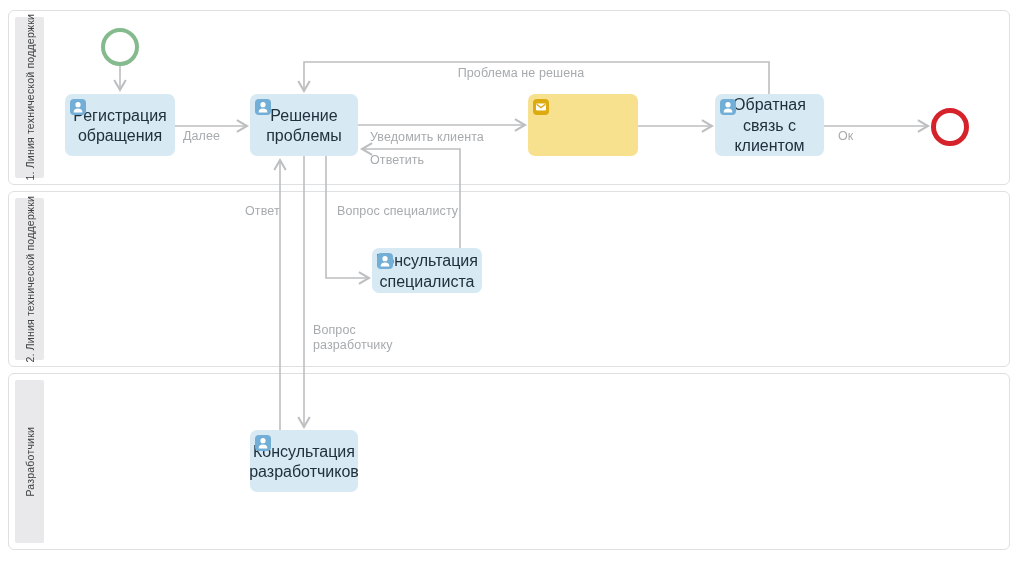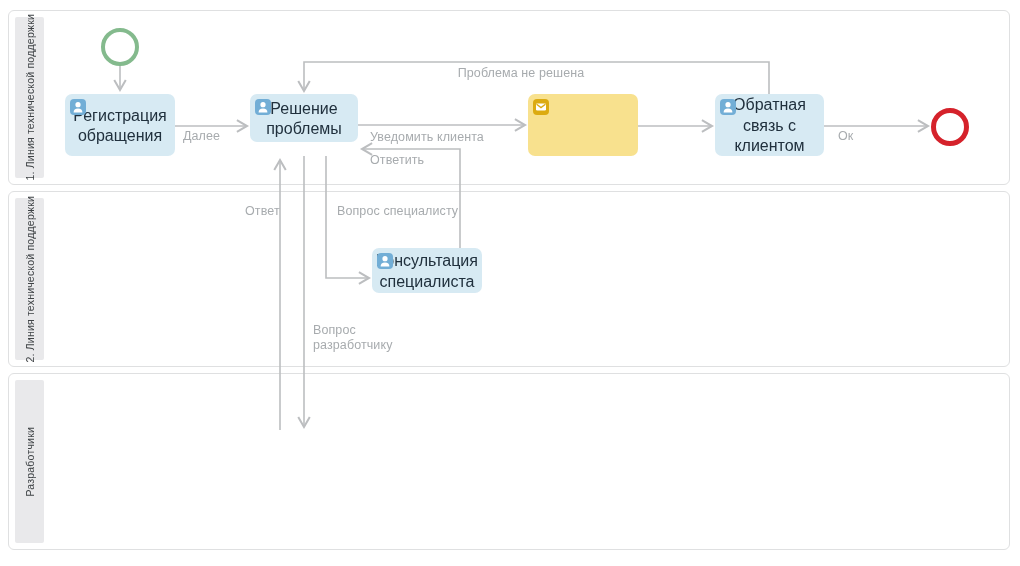--- a/index.html
+++ b/index.html
@@ -113,21 +113,21 @@
   <div class="task" style="left:65px;top:94px;width:110px;height:62px;">
     <span class="badge user">
       <svg width="16" height="16" viewBox="0 0 16 16">
           <circle cx="8" cy="5.7" r="2.6" fill="#fff"></circle>
           <path d="M3.6,13.4 Q3.6,9.5 8,9.5 Q12.4,9.5 12.4,13.4 Z" fill="#fff"></path>
         </svg>
     </span>
     <div class="label">Регистрация обращения</div>
   </div>
 
-  <div class="task" style="left:250px;top:94px;width:108px;height:48px;">
+  <div class="task" style="left:250px;top:94px;width:108px;height:62px;">
     <span class="badge user">
       <svg width="16" height="16" viewBox="0 0 16 16">
           <circle cx="8" cy="5.7" r="2.6" fill="#fff"></circle>
           <path d="M3.6,13.4 Q3.6,9.5 8,9.5 Q12.4,9.5 12.4,13.4 Z" fill="#fff"></path>
         </svg>
     </span>
     <div class="label">Решение проблемы</div>
   </div>
 
   <div class="task send" style="left:528px;top:94px;width:110px;height:62px;">
@@ -153,14 +153,23 @@
   <div class="task" style="left:372px;top:248px;width:110px;height:45px;">
     <span class="badge user">
       <svg width="16" height="16" viewBox="0 0 16 16">
           <circle cx="8" cy="5.7" r="2.6" fill="#fff"></circle>
           <path d="M3.6,13.4 Q3.6,9.5 8,9.5 Q12.4,9.5 12.4,13.4 Z" fill="#fff"></path>
         </svg>
     </span>
     <div class="label">Консультация специалиста</div>
   </div>
 
+  <div class="task" style="left:250px;top:430px;width:108px;height:62px;">
+    <span class="badge user">
+      <svg width="16" height="16" viewBox="0 0 16 16">
+          <circle cx="8" cy="5.7" r="2.6" fill="#fff"></circle>
+          <path d="M3.6,13.4 Q3.6,9.5 8,9.5 Q12.4,9.5 12.4,13.4 Z" fill="#fff"></path>
+        </svg>
+    </span>
+    <div class="label">Консультация разработчиков</div>
+  </div>
 
 </div>
 
 </body></html>

